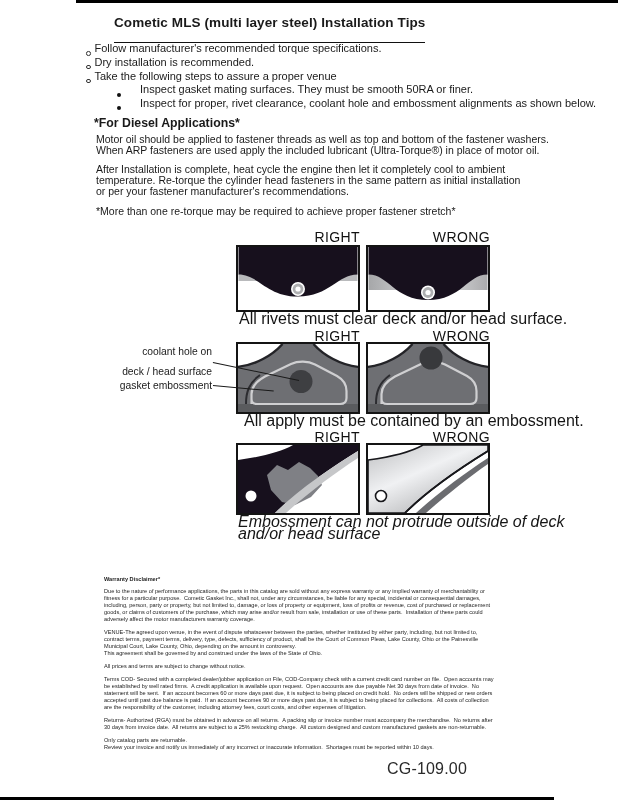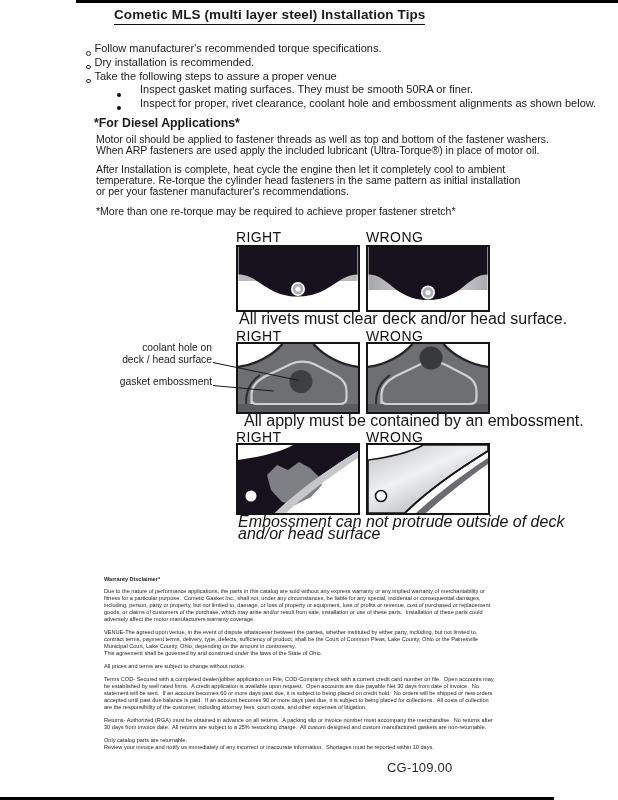--- a/index.html
+++ b/index.html
@@ -5,57 +5,57 @@
   * { margin:0; padding:0; box-sizing:border-box; }
   html,body { background:#ffffff; }
   .page {
     position:relative; width:618px; height:800px; background:#ffffff;
     font-family:"Liberation Sans", sans-serif; color:#1a1a1a; overflow:hidden;
   }
   .edge-top    { position:absolute; left:76px; top:0;   width:542px; height:2.5px; background:#000; }
   .edge-bottom { position:absolute; left:0;   top:797px; width:554px; height:3px;  background:#000; }
 
   .title {
-    position:absolute; left:114px; top:7px;
+    position:absolute; left:114px; top:15px;
     font-size:13.5px; font-weight:bold; letter-spacing:0.1px;
-    border-bottom:1.6px solid #111; padding-bottom:2px; white-space:nowrap;
+    border-bottom:1.6px solid #111; padding-bottom:12px; white-space:nowrap;
   }
 
   .tips { position:absolute; left:86px; top:42px; }
   .tiprow { display:flex; align-items:flex-end; height:13.7px; white-space:nowrap; }
   .tiprow.sub { margin-left:31px;gap:16px; }
   .mk-o { flex:0 0 auto; width:4.5px; height:4.5px; border:1px solid #333; border-radius:50%; margin:4px 4px 0 0; }
   .mk-dot { flex:0 0 auto; width:4px; height:4px; background:#111; border-radius:50%; margin:4.5px 3px 0 0; }
   .tiptext { font-size:11px; line-height:13.5px; }
 
   .diesel-heading { position:absolute; left:94px; top:116px; font-size:12.3px; font-weight:bold; }
   .bodypara { position:absolute; left:96px; font-size:10.5px; line-height:11px; white-space:pre; }
   .p1 { top:134px; }
   .p2 { top:164px; }
   .p3 { top:206px; }
 
-  .figlabel { position:absolute; width:124px; text-align:left; font-size:14px; letter-spacing:0.4px; color:#121212; }
+  .figlabel { position:absolute; width:124px; text-align:right; font-size:14px; letter-spacing:0.4px; color:#121212; }
   .fig { position:absolute; width:124px; border:2px solid #141414; background:#fff; }
   .fig svg { display:block; }
   .h63 { height:67px; }
   .h68 { height:72px; }
   .caption { position:absolute; font-size:16px; line-height:11.5px; white-space:pre; color:#151515; }
 
-  .ann { position:absolute; left:100px; width:112px; text-align:right; font-size:10.3px; line-height:12px; white-space:pre; }
+  .ann { position:absolute; left:100px; width:112px; text-align:right; font-size:10.3px; line-height:20px; white-space:pre; }
   .ann1 { top:342px; }
   .ann2 { top:376px; }
   .leader { position:absolute; height:1.3px; background:#1a1a1a; transform-origin:left top; z-index:5; }
   .leader1 { left:213px; top:361.5px; width:88px; transform:rotate(11.8deg); }
   .leader2 { left:213px; top:384.5px; width:61px; transform:rotate(5.2deg); }
 
   .legal { position:absolute; left:104px; top:576px; width:420px; font-size:5.6px; line-height:7px; color:#242424; }
   .legal .lh { font-weight:bold; margin-bottom:5px; }
   .legal .lp { margin-bottom:6px; white-space:pre; }
 
-  .doc-code { position:absolute; left:387px; top:760px; font-size:13px; letter-spacing:0.2px; color:#2a2a2a; }
+  .doc-code { position:absolute; left:387px; top:760px; font-size:16px; letter-spacing:0.2px; color:#2a2a2a; }
 </style>
 </head>
 <body>
 
 <div class="page">
 
   <div class="edge-top"></div>
   <div class="edge-bottom"></div>
 
   <h1 class="title">Cometic MLS (multi layer steel) Installation Tips</h1>

